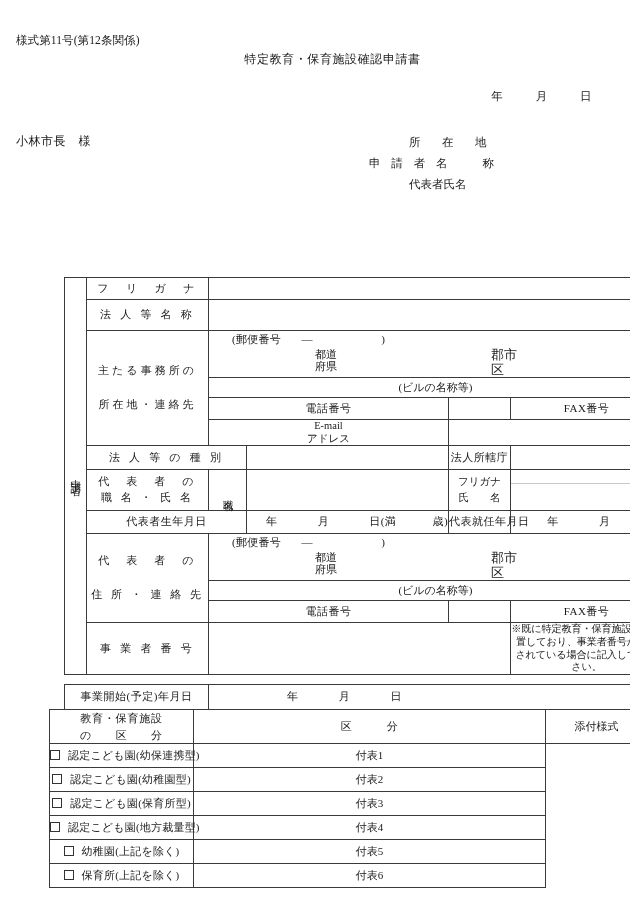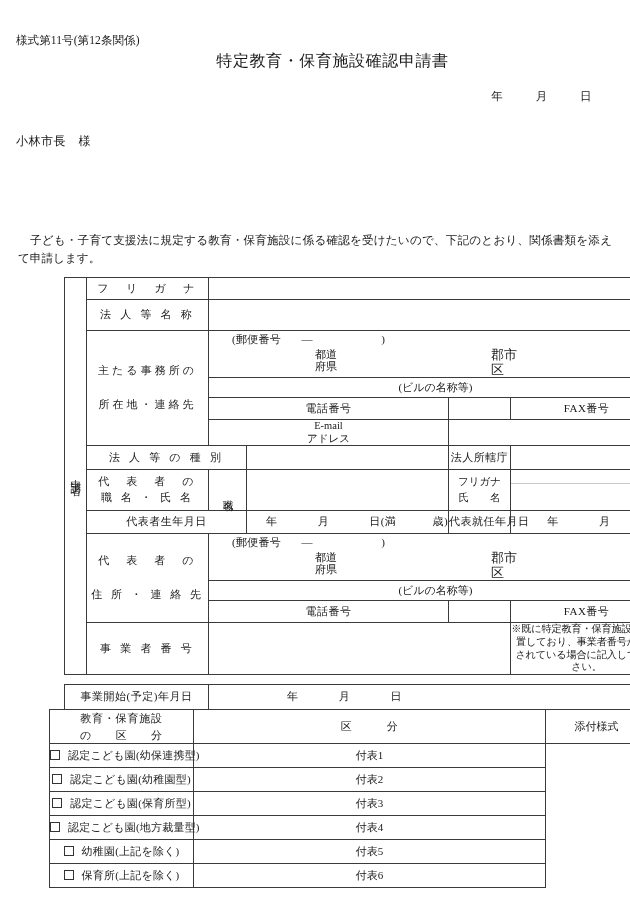--- a/index.html
+++ b/index.html
@@ -33,21 +33,21 @@
     font-size: 11.5px;
     letter-spacing: 0.1px;
     white-space: nowrap;
   }
   .doc-title {
     position: absolute;
     left: 0;
     right: 0;
     top: 51px;
     text-align: center;
-    font-size: 16px;
+    font-size: 12px;
     letter-spacing: 0.6px;
     margin-left: 35px;
   }
   .date-line {
     position: absolute;
     right: 38px;
     top: 89px;
     font-size: 11.5px;
     letter-spacing: 0.4px;
     white-space: nowrap;
@@ -267,22 +267,26 @@
   <div class="date-line">
     <span>年</span>
     <span class="gap-md"></span>
     <span>月</span>
     <span class="gap-md"></span>
     <span>日</span>
   </div>
 
   <div class="addressee">小林市長　様</div>
 
-
-  <div class="intro">子ども・子育て支援法に規定する教育・保育施設に係る確認を受けたいので、下記のとおり、関係書類を添えて申請します。</div>
+  <div class="applicant-block">
+    <div class="ab-row ab-1">所　在　地</div>
+    <div class="ab-row ab-2">申 請 者 名　　称</div>
+    <div class="ab-row ab-3">代表者氏名</div>
+  </div>
+
 
   <table class="tbl" id="applicant-table">
     <colgroup>
       <col style="width:22px">
       <col style="width:122px">
       <col style="width:38px">
       <col style="width:202px">
       <col style="width:62px">
       <col style="width:152px">
     </colgroup>

